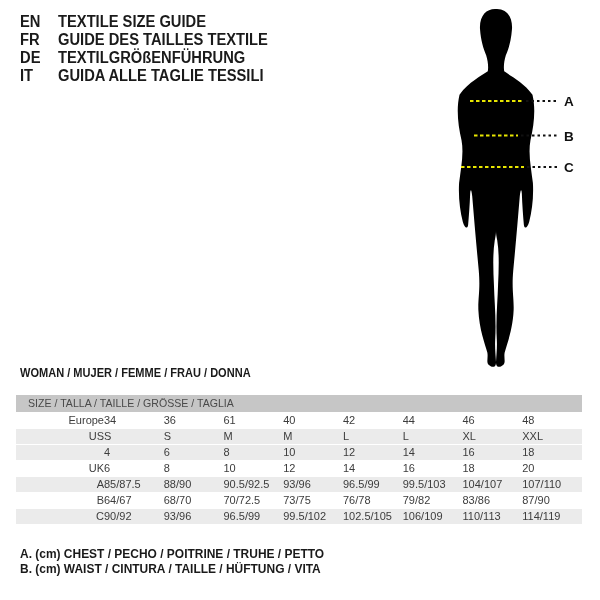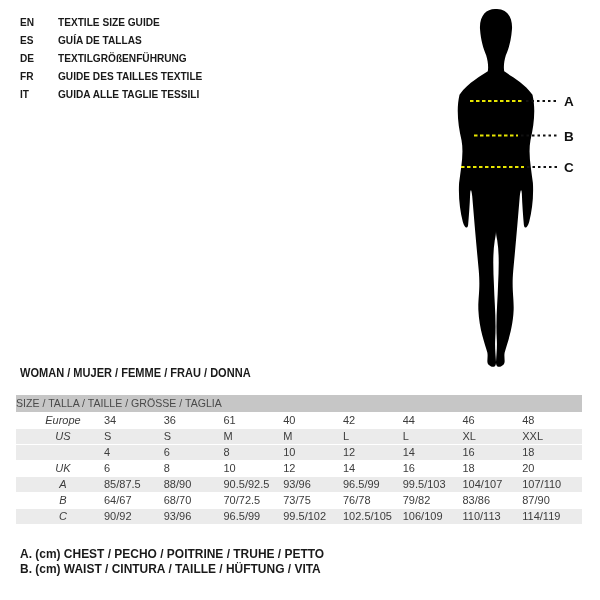--- a/index.html
+++ b/index.html
@@ -6,64 +6,60 @@
   body{
     width:600px;height:600px;position:relative;background:#ffffff;
     font-family:"Liberation Sans","DejaVu Sans",sans-serif;
     color:#1a1a1a;overflow:hidden;
     -webkit-font-smoothing:antialiased;
   }
   .cond{display:inline-block;transform:scaleX(.92);transform-origin:0 50%;white-space:nowrap;}
 
   
   .lang-list{position:absolute;left:20px;top:13px;}
-  .lang-row{display:flex;height:18px;line-height:18px;font-weight:700;font-size:11px;}
+  .lang-row{display:flex;height:18px;line-height:18px;font-weight:700;font-size:16px;}
   .lang-code{width:38px;flex:0 0 38px;}
   .lang-label{white-space:nowrap;}
 
   
   .figure-svg{position:absolute;left:420px;top:0;}
 
   
   .section-title{position:absolute;left:20px;top:366px;font-weight:700;font-size:12px;}
 
   
   .size-table{position:absolute;left:16px;top:395px;width:566px;font-size:11px;color:#3c3c3c;}
   .size-table-header{
     height:17px;line-height:17px;background:#c6c6c6;color:#4a4a4a;
-    padding-left:0;font-size:11.5px;font-weight:400;
+    padding-left:12px;font-size:11.5px;font-weight:400;
   }
   .t-row{display:flex;height:15px;line-height:15px;margin-top:1px;background:#ffffff;}
   .t-row.shaded{background:#ebebeb;}
-  .t-label{flex:0 0 82px;padding-left:6px;text-align:center;white-space:nowrap;font-style:italic;}
+  .t-label{flex:0 0 82px;padding-left:6px;text-align:right;white-space:nowrap;}
   .t-cell{flex:1 1 0;white-space:nowrap;}
 
   
   .legend{position:absolute;left:20px;top:546px;}
   .legend-row{height:15.2px;line-height:15.2px;font-weight:700;font-size:13px;}
 </style>
 </head>
 <body>
 
 <div class="lang-list" id="lang-list">
     <div class="lang-row">
       <span class="lang-code cond">EN</span>
       <span class="lang-label"><span class="cond">TEXTILE SIZE GUIDE</span></span>
     </div>
     <div class="lang-row">
-      <span class="lang-code cond">ES</span>
-      <span class="lang-label"><span class="cond">GUÍA DE TALLAS</span></span>
+      <span class="lang-code cond">FR</span>
+      <span class="lang-label"><span class="cond">GUIDE DES TAILLES TEXTILE</span></span>
     </div>
     <div class="lang-row">
       <span class="lang-code cond">DE</span>
       <span class="lang-label"><span class="cond">TEXTILGRÖßENFÜHRUNG</span></span>
-    </div>
-    <div class="lang-row">
-      <span class="lang-code cond">FR</span>
-      <span class="lang-label"><span class="cond">GUIDE DES TAILLES TEXTILE</span></span>
     </div>
     <div class="lang-row">
       <span class="lang-code cond">IT</span>
       <span class="lang-label"><span class="cond">GUIDA ALLE TAGLIE TESSILI</span></span>
     </div>
   </div>
 
 <svg class="figure-svg" width="180" height="390" viewBox="0 0 180 390">
   <g transform="translate(35,7) scale(0.41,0.402)">
     <path id="halfbody" fill="#000000" d="

